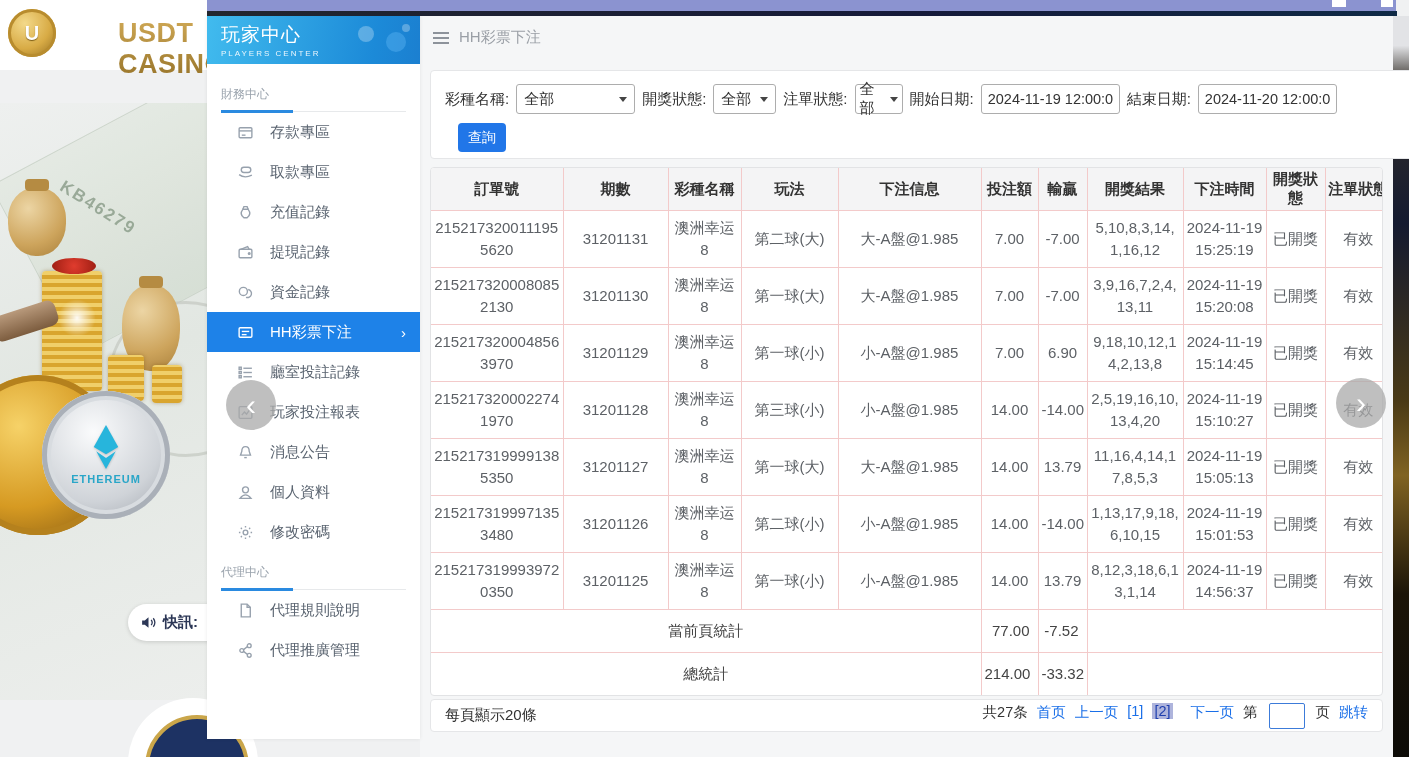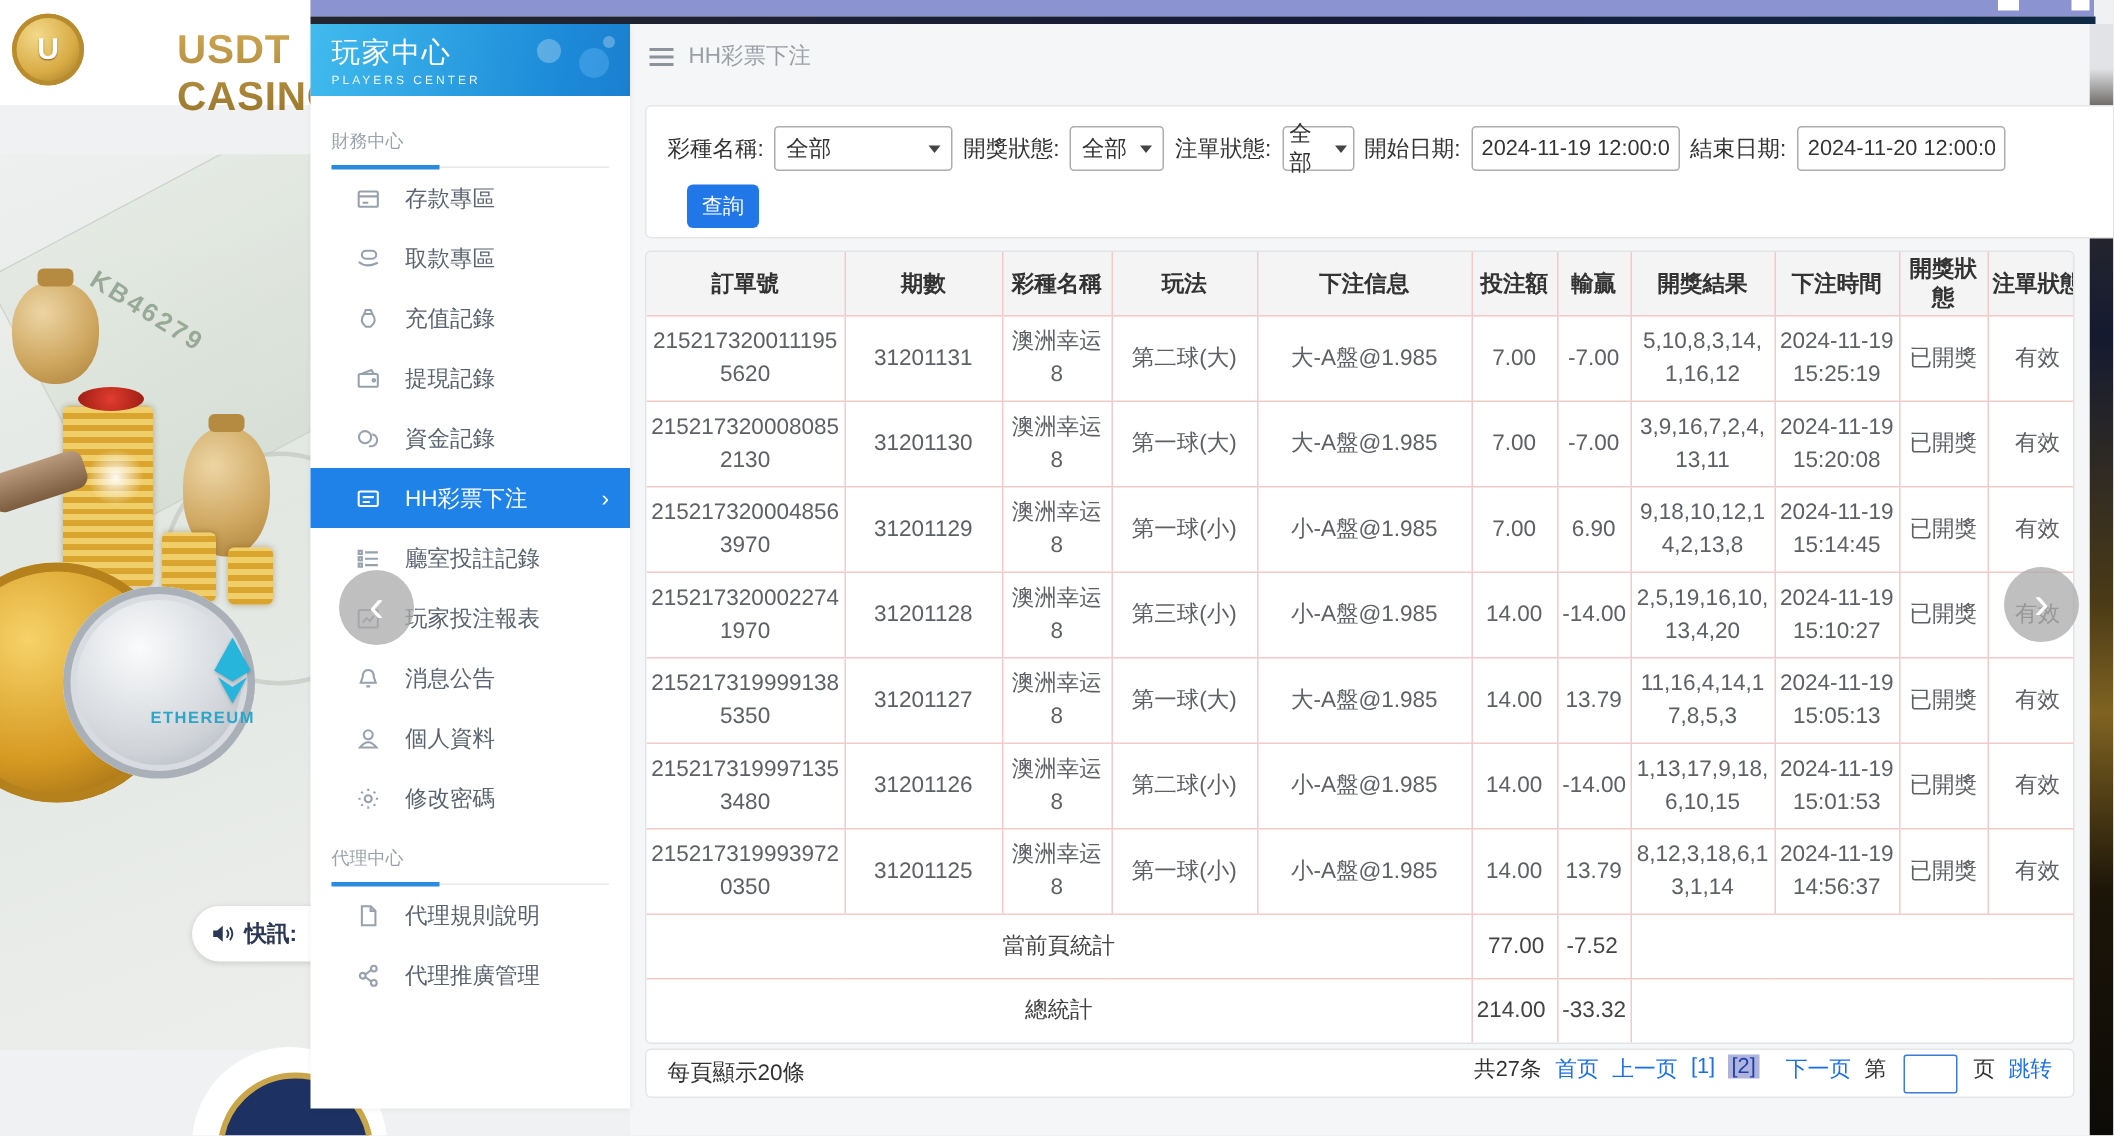--- a/index.html
+++ b/index.html
@@ -31,21 +31,21 @@
   .stack3{left:152px;top:262px;width:30px;height:38px;}
   .bow{position:absolute;left:52px;top:155px;width:44px;height:16px;background:radial-gradient(circle at 50% 50%,#e03c2e,#9c1d12);border-radius:50%;}
   .gavel{position:absolute;left:-8px;top:205px;width:66px;height:26px;background:linear-gradient(180deg,#b99a7c,#7c5c3e);border-radius:8px;transform:rotate(-18deg);}
   .sparkle{position:absolute;left:58px;top:196px;width:38px;height:38px;border-radius:50%;
     background:radial-gradient(circle,rgba(255,255,255,.95),rgba(255,255,255,0) 70%);}
   .btc{position:absolute;left:-42px;top:272px;width:160px;height:160px;border-radius:50%;
     background:radial-gradient(circle at 38% 32%,#f6d268,#d69a22 55%,#7e5410);box-shadow:inset 0 0 0 6px #b5811d;}
   .btc .b{position:absolute;right:30px;top:52px;font-size:44px;font-weight:bold;color:#8a5c10;text-shadow:0 1px 0 #f3d584;}
   .eth{position:absolute;left:42px;top:288px;width:128px;height:128px;border-radius:50%;
     background:radial-gradient(circle at 40% 32%,#fafbfc,#cfd3d8 60%,#9aa0a8);box-shadow:inset 0 0 0 5px #aab0b8, inset 0 0 0 9px #d8dce0;
-    display:flex;flex-direction:column;align-items:flex-end;justify-content:center;}
+    display:flex;flex-direction:column;align-items:center;justify-content:center;}
   .eth svg{display:block;}
   .eth-label{margin-top:4px;color:#2aa6c8;font-size:11px;font-weight:bold;letter-spacing:1px;}
   .left-bottom{position:absolute;left:0;top:700px;width:207px;height:57px;background:#f0f1f2;}
 
   
   .news-pill{position:absolute;left:128px;top:604px;width:110px;height:37px;border-radius:19px;background:#fff;
     box-shadow:0 1px 4px rgba(0,0,0,.15);display:flex;align-items:center;padding-left:12px;gap:6px;z-index:2;}
   .news-pill .txt{color:#2c3756;font-weight:bold;font-size:15px;}
   
   .float-circle{position:absolute;left:128px;top:698px;width:130px;height:130px;border-radius:50%;background:#fff;z-index:2;}

